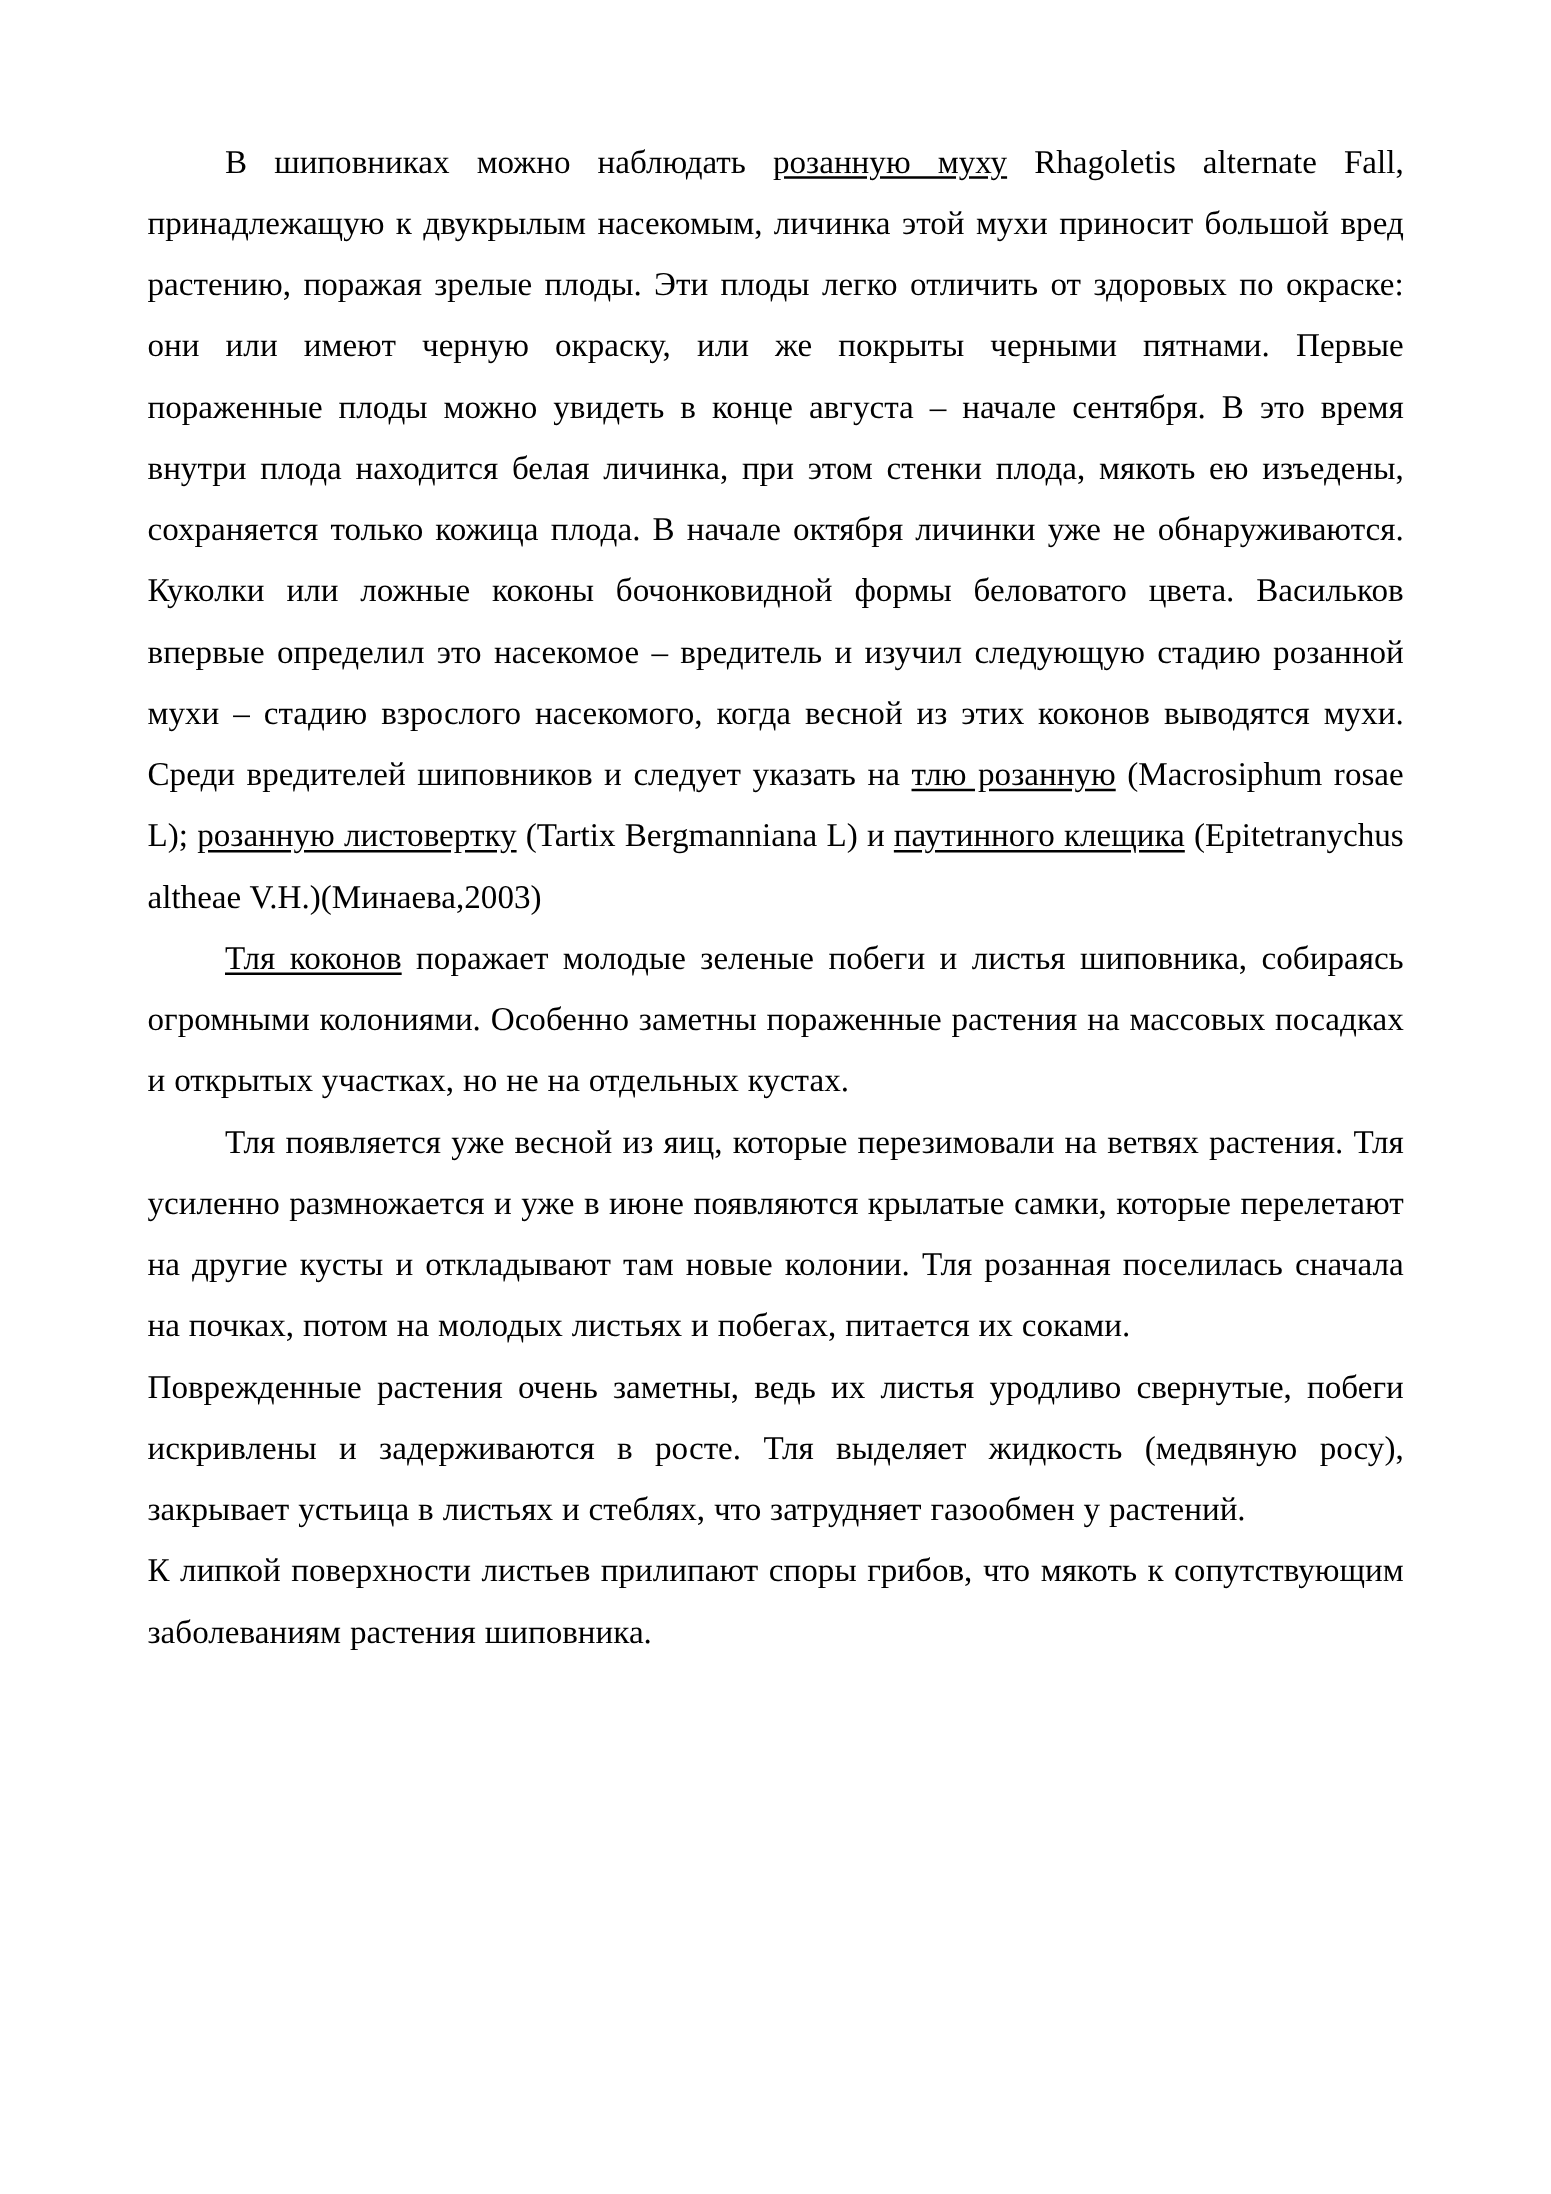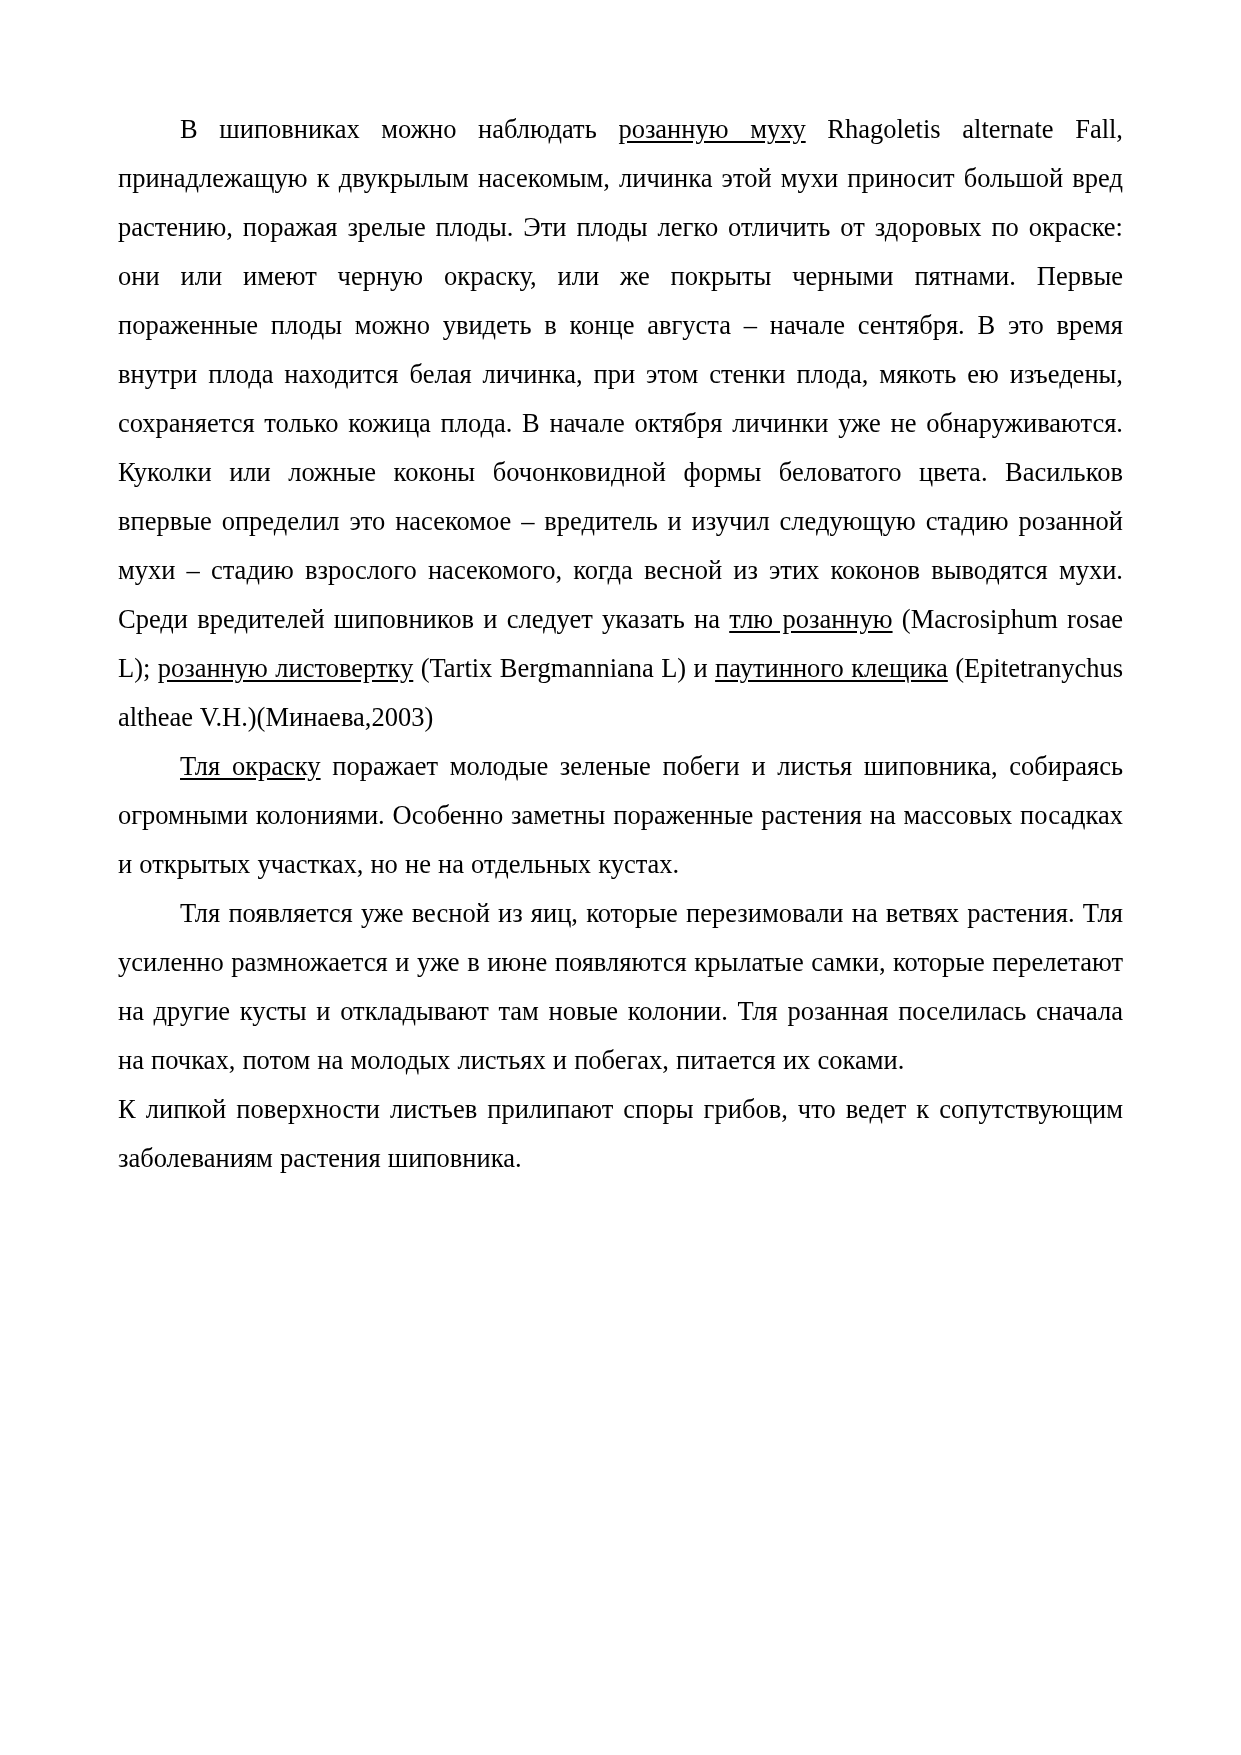--- a/index.html
+++ b/index.html
@@ -43,17 +43,18 @@
     text-underline-offset: 3px;
   }
 </style>
 </head>
 <body>
 
 <div class="page">
   <div class="doc-body" id="doc-body">
 
   <p class="para indent"><span>В   шиповниках можно  наблюдать </span><span class="u">розанную муху</span><span> Rhagoletis alternate Fall, принадлежащую к двукрылым насекомым, личинка этой мухи приносит большой вред растению, поражая зрелые плоды. Эти плоды легко отличить от здоровых по окраске: они или имеют черную окраску, или же покрыты черными пятнами. Первые пораженные плоды можно увидеть в конце августа – начале сентября. В это время внутри плода находится белая личинка, при этом стенки плода, мякоть ею изъедены, сохраняется только кожица плода. В начале октября личинки уже не обнаруживаются. Куколки или ложные коконы бочонковидной формы беловатого цвета. Васильков впервые определил это насекомое – вредитель и изучил следующую стадию розанной мухи – стадию взрослого насекомого, когда весной из этих коконов выводятся мухи.     Среди вредителей шиповников   и следует указать на </span><span class="u">тлю розанную</span><span> (Macrosiphum rosae L); </span><span class="u">розанную листовертку</span><span> (Tartix Bergmanniana L) и </span><span class="u">паутинного клещика</span><span> (Epitetranychus altheae V.H.)(Минаева,2003)</span></p>
-      <p class="para indent"><span class="u"> Тля окраску</span><span> поражает молодые зеленые побеги и листья шиповника, собираясь огромными колониями. Особенно заметны пораженные растения на массовых посадках и открытых участках, но не на отдельных кустах.</span></p>
+      <p class="para indent"><span class="u"> Тля коконов</span><span> поражает молодые зеленые побеги и листья шиповника, собираясь огромными колониями. Особенно заметны пораженные растения на массовых посадках и открытых участках, но не на отдельных кустах.</span></p>
       <p class="para indent"><span>Тля появляется уже весной из яиц, которые перезимовали на ветвях растения. Тля усиленно размножается и уже в июне появляются крылатые самки, которые перелетают на другие кусты и   откладывают там новые колонии. Тля розанная поселилась сначала на почках, потом на молодых листьях и побегах, питается их соками.</span></p>
-      <p class="para noindent"><span>К липкой поверхности листьев прилипают споры грибов, что ведет к сопутствующим заболеваниям растения шиповника.</span></p>
+      <p class="para noindent"><span>Поврежденные растения очень заметны, ведь их листья уродливо свернутые, побеги искривлены и задерживаются в росте. Тля выделяет жидкость (медвяную росу), закрывает устьица в листьях и стеблях, что затрудняет газообмен у растений.</span></p>
+      <p class="para noindent"><span>К липкой поверхности листьев прилипают споры грибов, что мякоть к сопутствующим заболеваниям растения шиповника.</span></p>
     </div>
 </div>
 
 </body></html>

